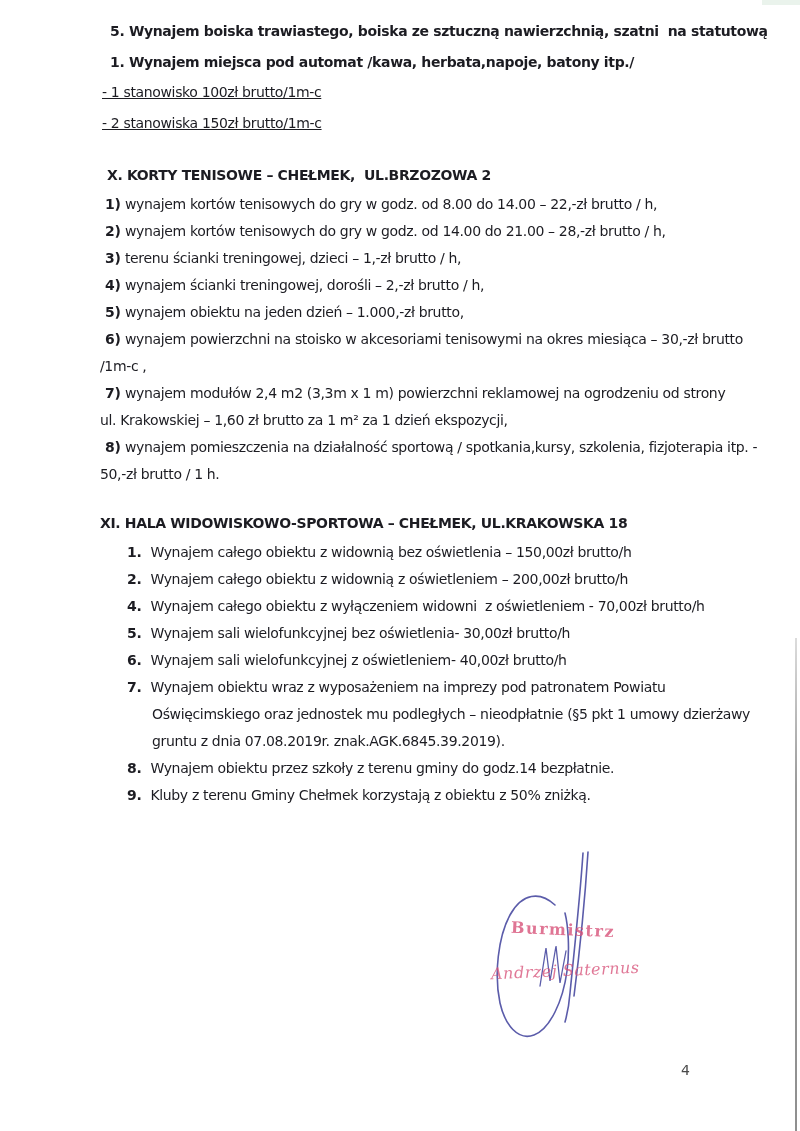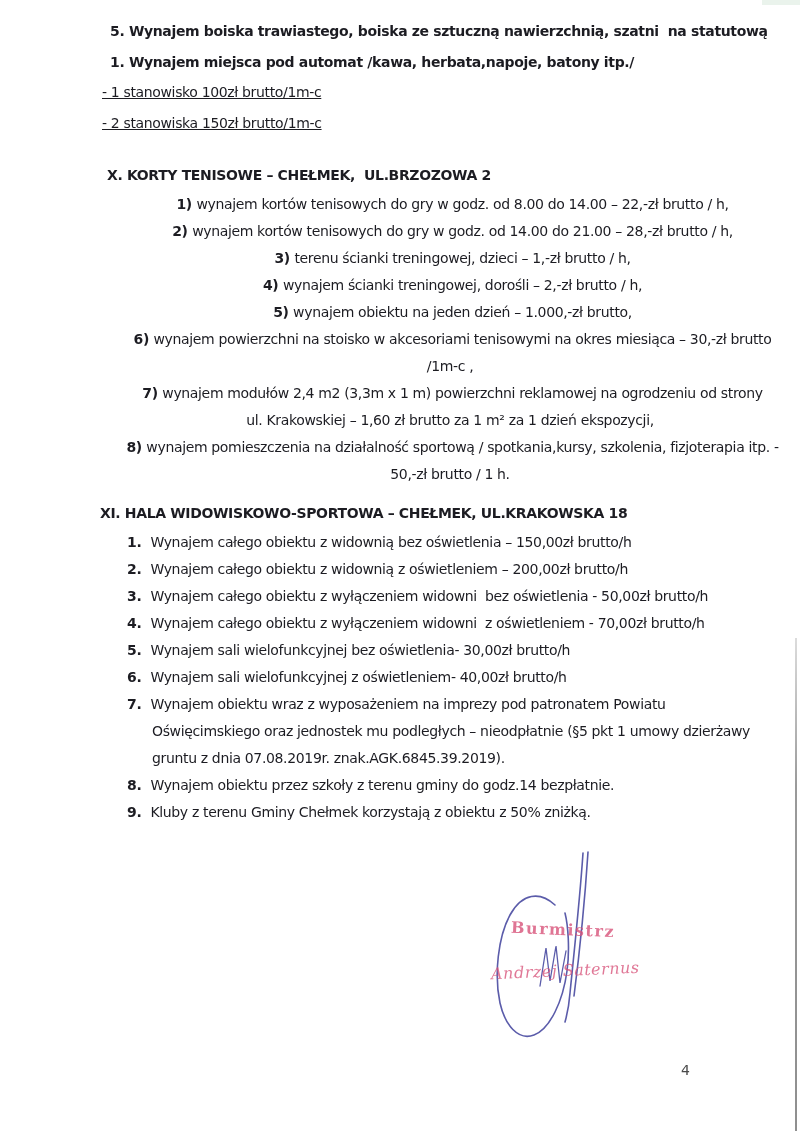--- a/index.html
+++ b/index.html
@@ -10,24 +10,24 @@
   .doc{position:absolute;left:100px;top:16px;width:700px;}
   .line{white-space:pre;line-height:27px;}
   .line .b{font-weight:bold;}
   .line.h{font-size:14px;}
   
   .sec-top .line{line-height:30.5px;padding-left:10px;}
   .sec-top .line.dash{padding-left:2px;text-decoration:underline;}
   
   .sec-x{margin-top:24px;}
   .sec-x .line.h{padding-left:7px;margin-bottom:2px;}
-  .sec-x .line.m{padding-left:5px;text-align:center;}
-  .sec-x .line.c{padding-left:0;text-align:center;}
+  .sec-x .line.m{padding-left:5px;}
+  .sec-x .line.c{padding-left:0;}
   
-  .sec-xi{margin-top:12px;}
+  .sec-xi{margin-top:22px;}
   .sec-xi .line.h{margin-bottom:2px;}
   .sec-xi .line.m{padding-left:27px;}
   .sec-xi .line.c{padding-left:52px;}
   
   .stamp-title{
     position:absolute;left:511px;top:920px;font-family:"DejaVu Serif",serif;font-weight:bold;
     font-size:16px;letter-spacing:1.5px;transform:rotate(2.5deg);opacity:.8;
   }
   .stamp-name{
     position:absolute;left:491px;top:961px;font-family:"DejaVu Serif",serif;font-style:italic;
@@ -65,21 +65,20 @@
         <div class="line c"><span>/1m-c ,</span></div>
         <div class="line m"><span class="b">7) </span><span>wynajem modułów 2,4 m2 (3,3m x 1 m) powierzchni reklamowej na ogrodzeniu od strony</span></div>
         <div class="line c"><span>ul. Krakowskiej – 1,60 zł brutto za 1 m² za 1 dzień ekspozycji,</span></div>
         <div class="line m"><span class="b">8) </span><span>wynajem pomieszczenia na działalność sportową / spotkania,kursy, szkolenia, fizjoterapia itp. -</span></div>
         <div class="line c"><span>50,-zł brutto / 1 h.</span></div>
       </div>
       <div class="section sec-xi">
         <div class="line h"><span class="b">XI. HALA WIDOWISKOWO-SPORTOWA – CHEŁMEK, UL.KRAKOWSKA 18</span></div>
         <div class="line m"><span class="b">1.  </span><span>Wynajem całego obiektu z widownią bez oświetlenia – 150,00zł brutto/h</span></div>
         <div class="line m"><span class="b">2.  </span><span>Wynajem całego obiektu z widownią z oświetleniem – 200,00zł brutto/h</span></div>
-        <div class="line m"><span class="b">3.  </span><span>Wynajem całego obiektu z wyłączeniem widowni  bez oświetlenia - 50,00zł brutto/h</span></div>
         <div class="line m"><span class="b">4.  </span><span>Wynajem całego obiektu z wyłączeniem widowni  z oświetleniem - 70,00zł brutto/h</span></div>
         <div class="line m"><span class="b">5.  </span><span>Wynajem sali wielofunkcyjnej bez oświetlenia- 30,00zł brutto/h</span></div>
         <div class="line m"><span class="b">6.  </span><span>Wynajem sali wielofunkcyjnej z oświetleniem- 40,00zł brutto/h</span></div>
         <div class="line m"><span class="b">7.  </span><span>Wynajem obiektu wraz z wyposażeniem na imprezy pod patronatem Powiatu</span></div>
         <div class="line c"><span>Oświęcimskiego oraz jednostek mu podległych – nieodpłatnie (§5 pkt 1 umowy dzierżawy</span></div>
         <div class="line c"><span>gruntu z dnia 07.08.2019r. znak.AGK.6845.39.2019).</span></div>
         <div class="line m"><span class="b">8.  </span><span>Wynajem obiektu przez szkoły z terenu gminy do godz.14 bezpłatnie.</span></div>
         <div class="line m"><span class="b">9.  </span><span>Kluby z terenu Gminy Chełmek korzystają z obiektu z 50% zniżką.</span></div>
       </div>
     </div>

